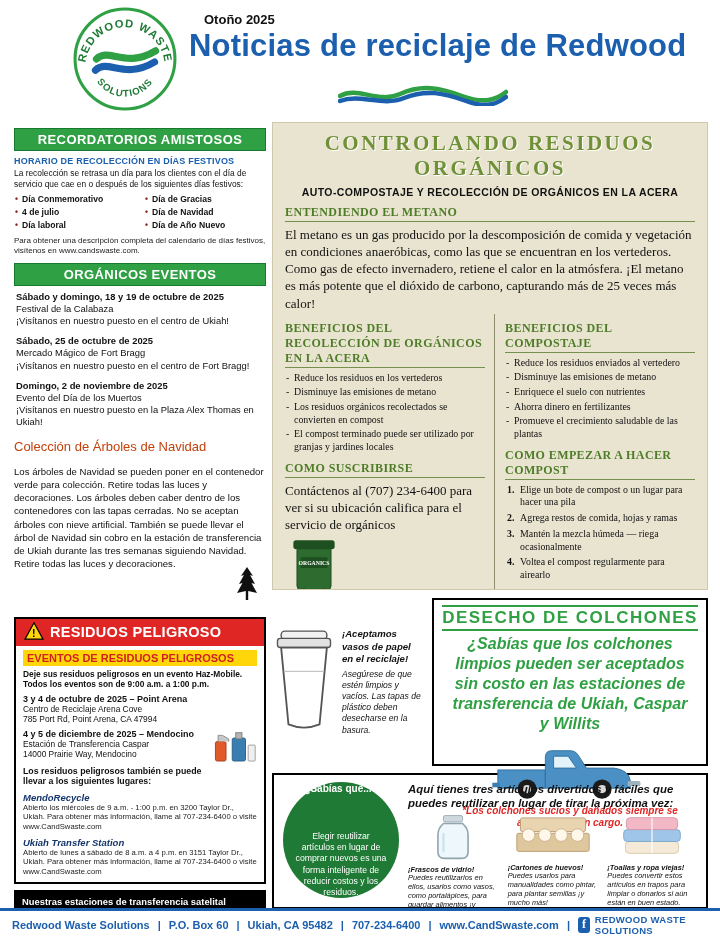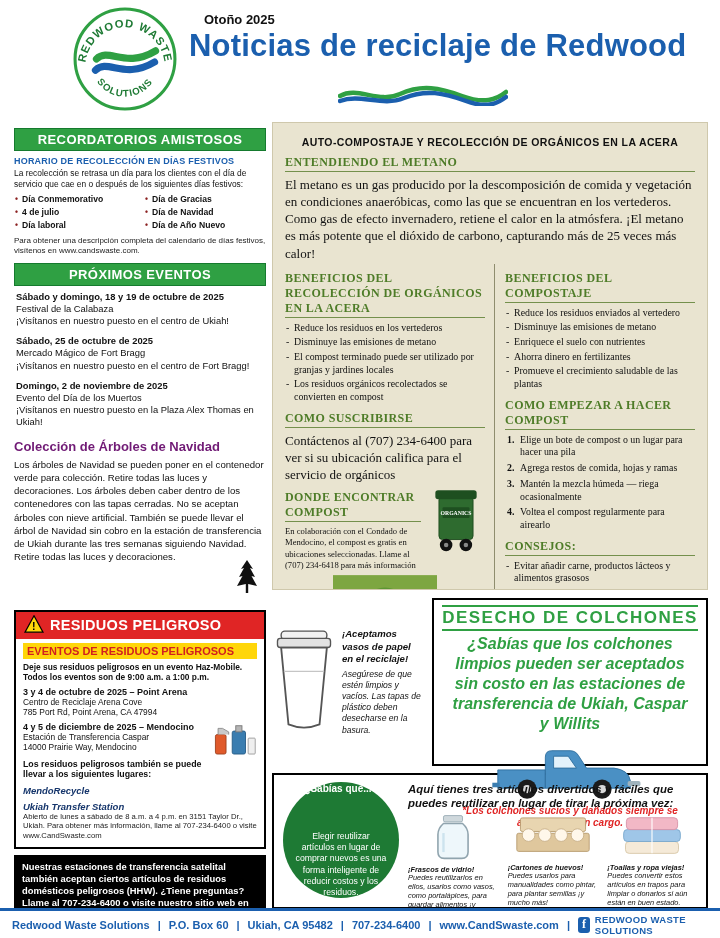--- a/index.html
+++ b/index.html
@@ -22,21 +22,21 @@
   .holidays { display:flex; gap:8px; margin:3px 0 4px; }
   .holidays ul { list-style:none; flex:1; }
   .holidays li { font-size:8.6px; font-weight:bold; padding-left:8px; position:relative; line-height:1.5; }
   .holidays li::before { content:"•"; position:absolute; left:1px; color:#8a1f1f; }
   .rem-note { font-size:8px; line-height:1.25; color:#222; margin-bottom:7px; }
 
   .event { margin:5px 2px 8px; font-size:9.4px; line-height:1.3; }
   .event .date { font-weight:bold; }
 
   .xmas { position:relative; margin-top:10px; }
-  .xmas-h { color:#701a75; font-weight:bold; font-size:13px; margin-bottom:4px; }
+  .xmas-h { color:#c2410c; font-weight:normal; font-size:13px; margin-bottom:11px; }
   .xmas-body { font-size:9.6px; line-height:1.38; }
   .tree { position:absolute; right:6px; bottom:-34px; }
 
   .haz-box { border:2.5px solid #000; margin-top:46px; background:#fff; }
   .haz-bar { background:#e02525; color:#fff; display:flex; align-items:center; gap:6px;
              padding:3px 8px; font-weight:bold; font-size:14.5px; letter-spacing:.3px; }
   .haz-inner { padding:4px 7px 6px; }
   .haz-events-title { background:#ffd60a; color:#d21f1f; font-weight:bold; font-size:11px;
                       padding:2px 4px; display:block; }
   .haz-intro { font-size:8.4px; font-weight:bold; line-height:1.25; margin:3px 0; }
@@ -158,21 +158,21 @@
         <ul>
           <li>Día de Gracias</li>
           <li>Día de Navidad</li>
           <li>Día de Año Nuevo</li>
         </ul>
       </div>
       <p class="rem-note">Para obtener una descripción completa del calendario de días festivos, visítenos en www.candswaste.com.</p>
     </section>
 
     <section>
-      <div class="green-bar">PRÓXIMOS EVENTOS</div>
+      <div class="green-bar">ORGÁNICOS EVENTOS</div>
       <div class="event">
         <div class="date">Sábado y domingo, 18 y 19 de octubre de 2025</div>
         <div>Festival de la Calabaza</div>
         <div>¡Visítanos en nuestro puesto en el centro de Ukiah!</div>
       </div>
       <div class="event">
         <div class="date">Sábado, 25 de octubre de 2025</div>
         <div>Mercado Mágico de Fort Bragg</div>
         <div>¡Visítanos en nuestro puesto en el centro de Fort Bragg!</div>
       </div>
@@ -220,57 +220,55 @@
             <rect x="42" y="20" width="8" height="18" rx="1" fill="#efefef" stroke="#999"></rect>
           </svg>
         </span>
         <div class="haz-date">4 y 5 de diciembre de 2025 – Mendocino</div>
         <div class="haz-line">Estación de Transferencia Caspar</div>
         <div class="haz-line">14000 Prairie Way, Mendocino</div>
 
         <p class="haz-also">Los residuos peligrosos también se puede llevar a los siguientes lugares:</p>
 
         <div class="loc-name">MendoRecycle</div>
+        <div class="loc-detail">Abierto los miércoles de 9 a.m. - 1:00 p.m. en 3200 Taylor Dr., Ukiah. Para obtener más información, llame al 707-234-6400 o visite www.CandSwaste.com</div>
         <div class="loc-name">Ukiah Transfer Station</div>
         <div class="loc-detail">Abierto de lunes a sábado de 8 a.m. a 4 p.m. en 3151 Taylor Dr., Ukiah. Para obtener más información, llame al 707-234-6400 o visite www.CandSwaste.com</div>
       </div>
     </section>
 
     <div class="black-note">
       <span>Nuestras estaciones de transferencia satelital también aceptan ciertos artículos de residuos domésticos peligrosos (HHW). ¿Tiene preguntas? Llame al 707-234-6400 o visite nuestro sitio web en</span>
       
     </div>
   </div>
 
   <div class="right-col">
 
     <section class="org-box">
+      <h2 class="org-title">CONTROLANDO RESIDUOS ORGÁNICOS</h2>
       <div class="org-subtitle">AUTO-COMPOSTAJE Y RECOLECCIÓN DE ORGÁNICOS EN LA ACERA</div>
 
       <h3 class="org-h">ENTENDIENDO EL METANO</h3>
       <p class="org-body">El metano es un gas producido por la descomposición de comida y vegetación en condiciones anaeróbicas, como las que se encuentran en los vertederos. Como gas de efecto invernadero, retiene el calor en la atmósfera. ¡El metano es más potente que el dióxido de carbono, capturando más de 25 veces más calor!</p>
 
       <div class="org-cols">
         <div class="org-col-l">
           <h3 class="org-h">BENEFICIOS DEL RECOLECCIÓN DE ORGÁNICOS EN LA ACERA</h3>
           <ul class="dash">
             <li>Reduce los residuos en los vertederos</li>
             <li>Disminuye las emisiones de metano</li>
+            <li>Los residuos orgánicos recolectados se convierten en compost</li>
             <li>El compost terminado puede ser utilizado por granjas y jardines locales</li>
-            <li>Los residuos orgánicos recolectados se convierten en compost</li>
           </ul>
 
           <h3 class="org-h">COMO SUSCRIBIRSE</h3>
           <p class="org-body">Contáctenos al (707) 234-6400 para ver si su ubicación califica para el servicio de orgánicos</p>
 
           <div class="find-row">
-            <div>
-              <h3 class="org-h">DONDE ENCONTRAR COMPOST</h3>
-              <p class="find-text">En colaboración con el Condado de Mendocino, el compost es gratis en ubicaciones seleccionadas. Llame al (707) 234-6418 para más información</p>
-            </div>
             <span>
               <svg viewBox="0 0 64 78" width="58" height="70">
                 <rect x="13" y="15" width="38" height="48" rx="4" fill="#2e6b2f" stroke="#1c4a1d"></rect>
                 <rect x="9" y="8" width="46" height="10" rx="3" fill="#1e4f20"></rect>
                 <rect x="17" y="27" width="30" height="12" rx="1" fill="#1e4f20"></rect>
                 <text x="32" y="35.5" font-size="6.4" fill="#fff" text-anchor="middle" font-weight="bold">ORGANICS</text>
                 <circle cx="21" cy="69" r="7" fill="#111"></circle>
                   <circle cx="43" cy="69" r="7" fill="#111"></circle>
                 <circle cx="21" cy="69" r="2.5" fill="#888"></circle>
                   <circle cx="43" cy="69" r="2.5" fill="#888"></circle>

